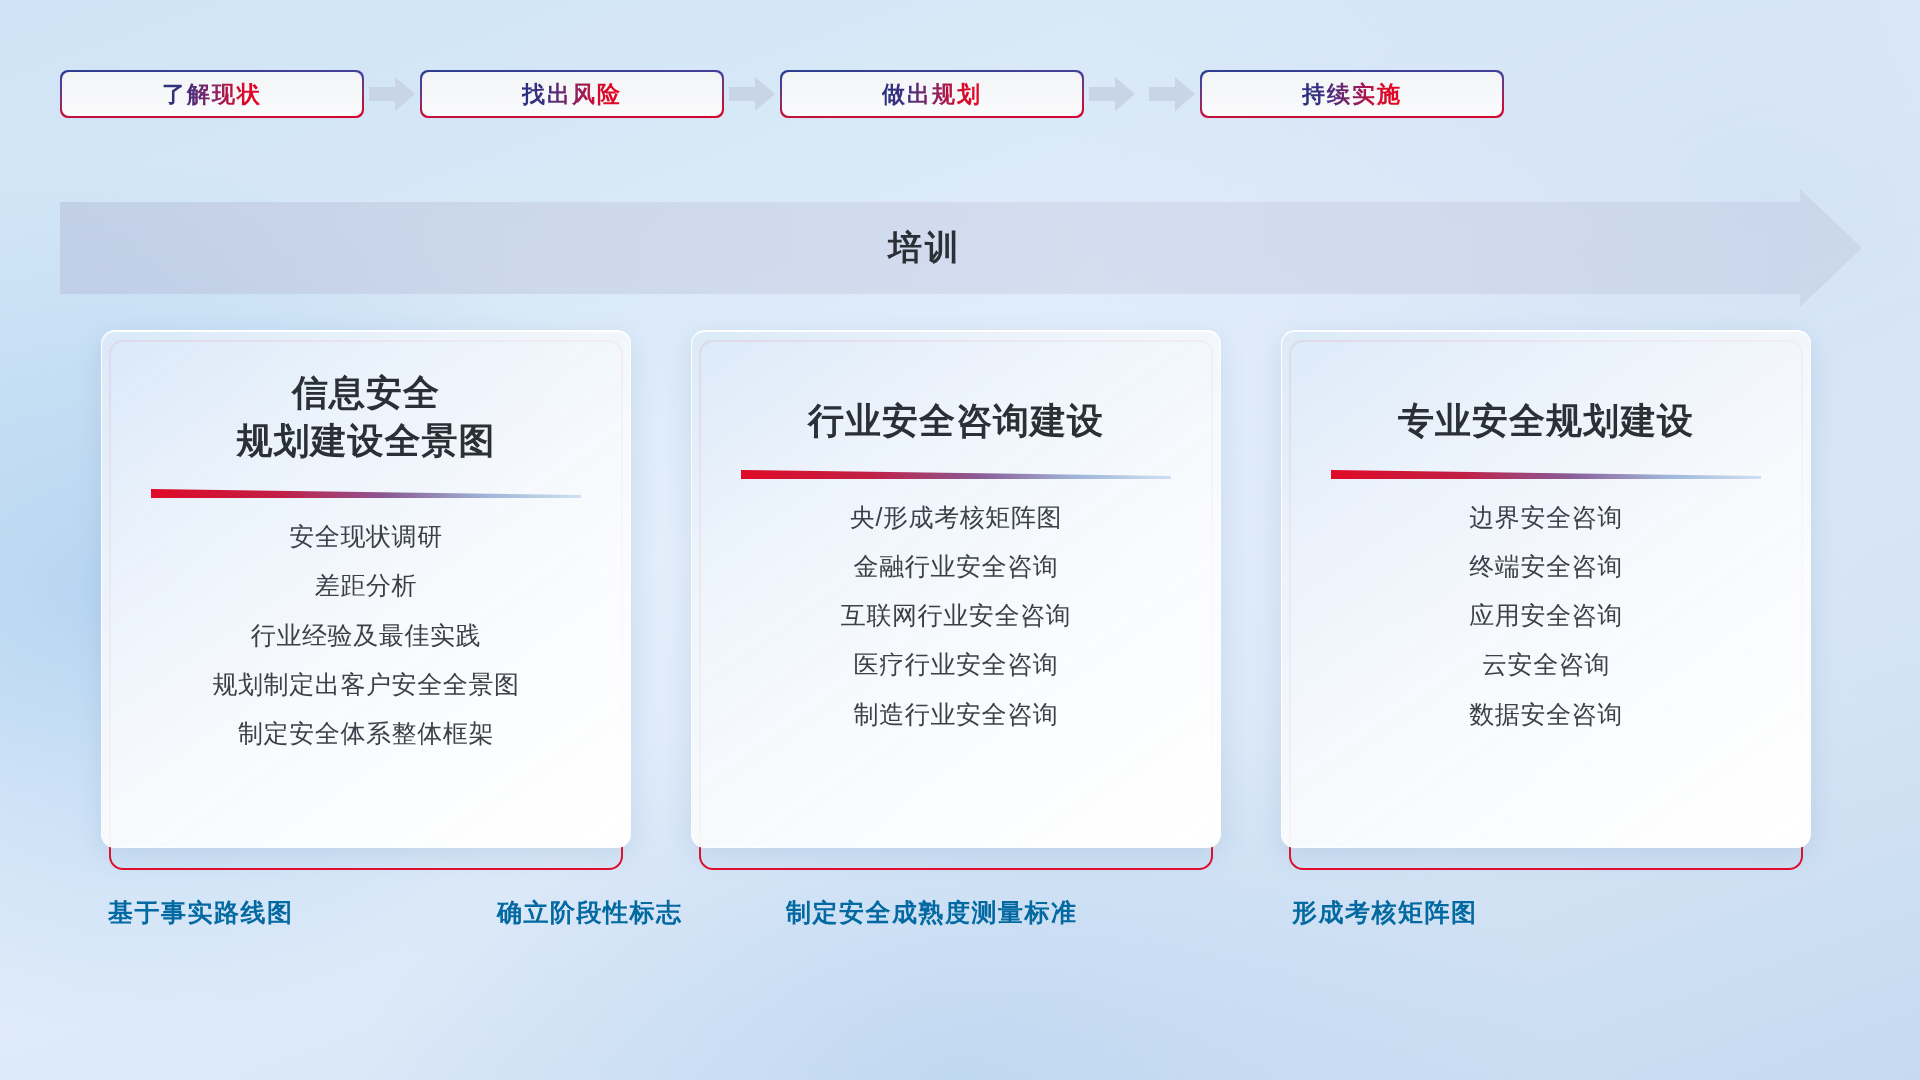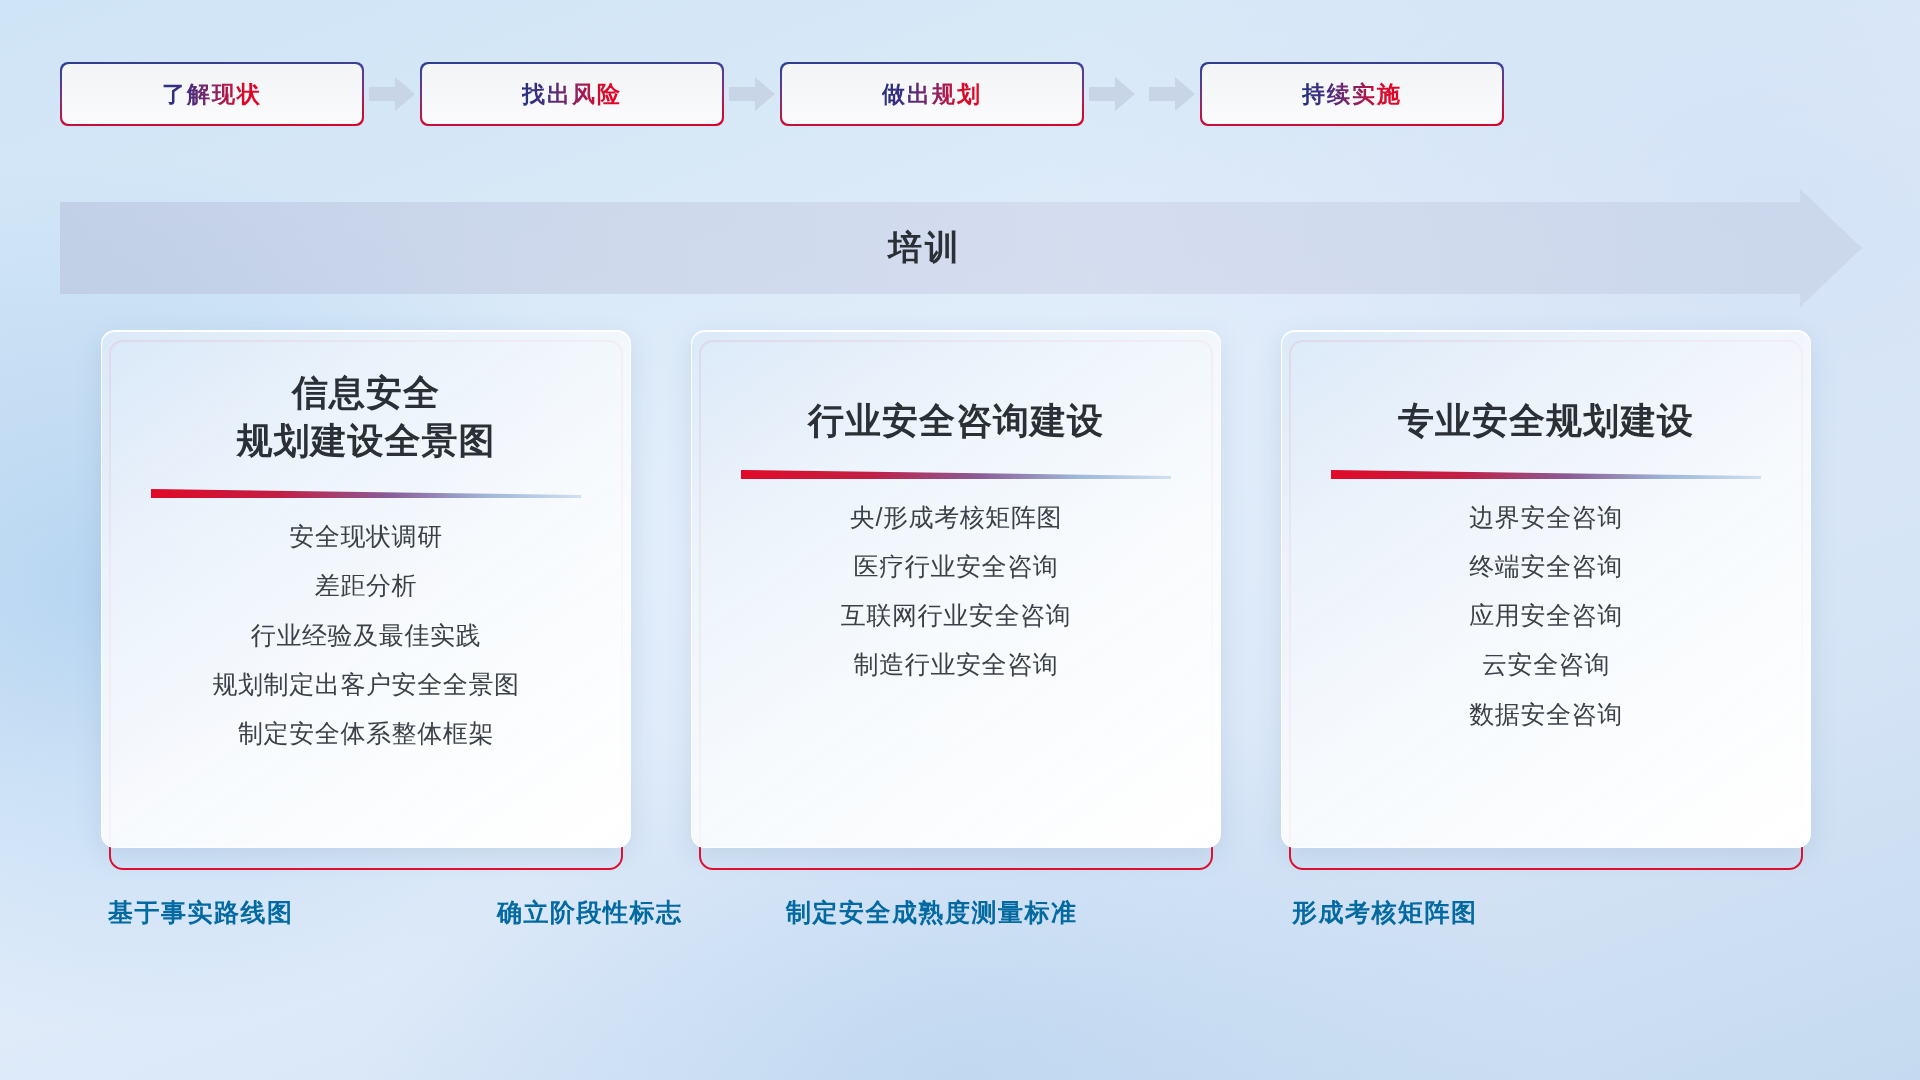--- a/index.html
+++ b/index.html
@@ -14,21 +14,21 @@
       linear-gradient(160deg, #cfe4f6 0%, #d7e8f7 22%, #e3eefb 45%, #dce9f8 65%, #cfe0f3 85%, #c5daf0 100%);
   }
 
   
   .steps {
     position:absolute; left:62px; top:64px; width:1800px; height:60px;
     display:flex; align-items:center;
   }
   .step-box {
     position:relative;
-    width:300px; height:60px;
+    width:300px; height:44px;
     display:flex; align-items:center; justify-content:center;
     background:linear-gradient(180deg,#f3f4f6 0%,#f7f8fa 55%,#fbfbfc 100%);
     border-radius:7px;
     box-shadow:0 1px 3px rgba(60,90,140,0.16);
   }
   .step-box::before{
     content:""; position:absolute; inset:-1.6px; border-radius:8px;
     background:linear-gradient(178deg,#2b3f8f 0%,#49409a 22%,#8a2e72 52%,#c6113c 76%,#e10026 100%);
     z-index:-1;
   }
@@ -203,22 +203,23 @@
             <stop offset="0.55" stop-color="#8a5a96"></stop>
                 <stop offset="0.78" stop-color="#9fb6d8"></stop>
             <stop offset="1" stop-color="#cfe0f0"></stop>
               </linearGradient>
             </defs>
           <path d="M0 3 L430 9 L430 12 L0 12 Z" fill="url(#g2)"></path>
         </svg>
       </div>
       <div class="card-list">
         <div class="card-list-item">央/形成考核矩阵图</div>
+        <div class="card-list-item">金融行业安全咨询</div>
+        <div class="card-list-item">互联网行业安全咨询</div>
         <div class="card-list-item">医疗行业安全咨询</div>
-        <div class="card-list-item">互联网行业安全咨询</div>
         <div class="card-list-item">制造行业安全咨询</div>
       </div>
     </div>
   </div>
 
   <div class="card-wrap">
     <div class="card-plate"></div>
     <div class="card">
       <div class="card-title single">专业安全规划建设</div>
       <div class="divider">

